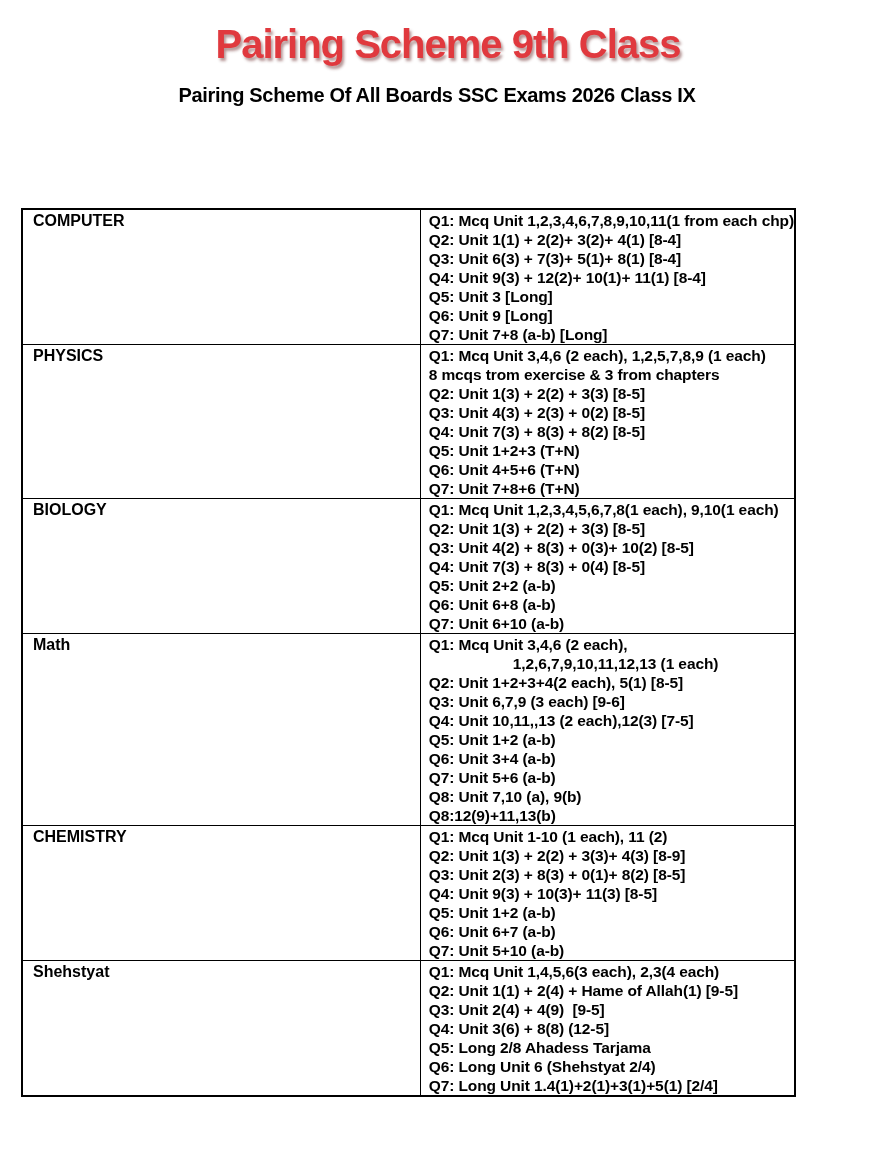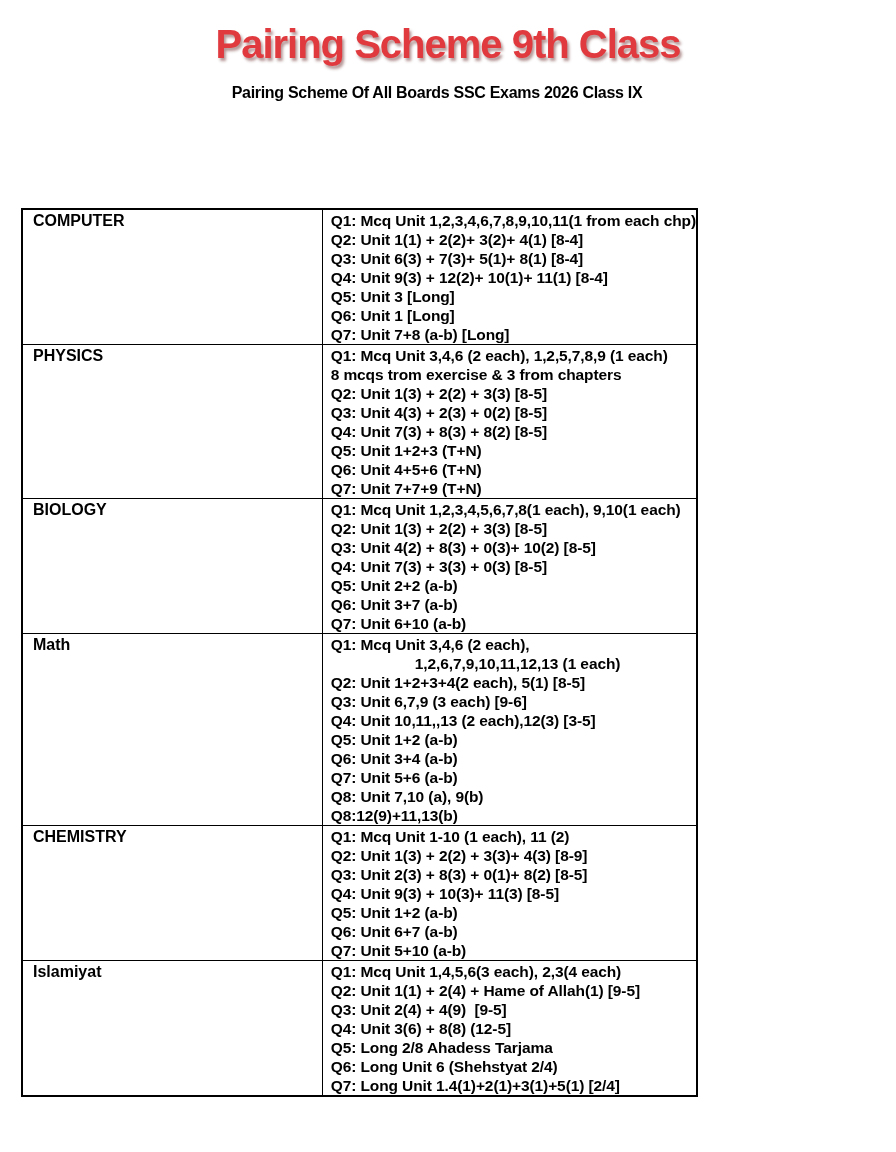--- a/index.html
+++ b/index.html
@@ -5,24 +5,24 @@
   html, body { margin: 0; padding: 0; background: #ffffff; }
   body { width: 896px; height: 1152px; position: relative; overflow: hidden; font-family: "Liberation Sans", sans-serif; color: #000; }
   .title {
     position: absolute; left: 0; top: 22px; width: 896px; text-align: center;
     font-family: "Liberation Sans", sans-serif; font-weight: bold; font-size: 40px;
     color: #e0393e; letter-spacing: -1px;
     text-shadow: 2px 3px 3px rgba(90,20,20,0.45);
   }
   .subtitle {
     position: absolute; left: 0; top: 84px; width: 874px; text-align: center;
-    font-weight: bold; font-size: 16px; color: #000; letter-spacing: -0.3px;
+    font-weight: bold; font-size: 20px; color: #000; letter-spacing: -0.3px;
   }
   table.scheme {
-    position: absolute; left: 21px; top: 208px; width: 677px;
+    position: absolute; left: 21px; top: 208px; width: 775px;
     border-collapse: collapse; border: 2px solid #000;
   }
   table.scheme td { border: 1.5px solid #000; vertical-align: top; padding: 0; }
   td.subject { width: 416px; padding: 2px 0 0 10px !important; font-weight: bold; font-size: 16px; }
   td.lines { padding: 1px 0 0 8px !important; margin-top: 16px; }
   .line { font-weight: bold; font-size: 15.5px; line-height: 19px; white-space: pre; letter-spacing: -0.1px; }
 </style>
 </head>
 <body>
 
@@ -32,78 +32,78 @@
 <table class="scheme">
   <tbody>
     <tr>
       <td class="subject">COMPUTER</td>
       <td class="lines">
         <div class="line">Q1: Mcq Unit 1,2,3,4,6,7,8,9,10,11(1 from each chp)</div>
         <div class="line">Q2: Unit 1(1) + 2(2)+ 3(2)+ 4(1) [8-4]</div>
         <div class="line">Q3: Unit 6(3) + 7(3)+ 5(1)+ 8(1) [8-4]</div>
         <div class="line">Q4: Unit 9(3) + 12(2)+ 10(1)+ 11(1) [8-4]</div>
         <div class="line">Q5: Unit 3 [Long]</div>
-        <div class="line">Q6: Unit 1 [Long]</div>
+        <div class="line">Q6: Unit 9 [Long]</div>
         <div class="line">Q7: Unit 7+8 (a-b) [Long]</div>
       </td>
     </tr>
     <tr>
       <td class="subject">PHYSICS</td>
       <td class="lines">
         <div class="line">Q1: Mcq Unit 3,4,6 (2 each), 1,2,5,7,8,9 (1 each)</div>
         <div class="line">8 mcqs trom exercise &amp; 3 from chapters</div>
         <div class="line">Q2: Unit 1(3) + 2(2) + 3(3) [8-5]</div>
         <div class="line">Q3: Unit 4(3) + 2(3) + 0(2) [8-5]</div>
         <div class="line">Q4: Unit 7(3) + 8(3) + 8(2) [8-5]</div>
         <div class="line">Q5: Unit 1+2+3 (T+N)</div>
         <div class="line">Q6: Unit 4+5+6 (T+N)</div>
-        <div class="line">Q7: Unit 7+7+9 (T+N)</div>
+        <div class="line">Q7: Unit 7+8+6 (T+N)</div>
       </td>
     </tr>
     <tr>
       <td class="subject">BIOLOGY</td>
       <td class="lines">
         <div class="line">Q1: Mcq Unit 1,2,3,4,5,6,7,8(1 each), 9,10(1 each)</div>
         <div class="line">Q2: Unit 1(3) + 2(2) + 3(3) [8-5]</div>
         <div class="line">Q3: Unit 4(2) + 8(3) + 0(3)+ 10(2) [8-5]</div>
-        <div class="line">Q4: Unit 7(3) + 3(3) + 0(3) [8-5]</div>
+        <div class="line">Q4: Unit 7(3) + 8(3) + 0(4) [8-5]</div>
         <div class="line">Q5: Unit 2+2 (a-b)</div>
-        <div class="line">Q6: Unit 3+7 (a-b)</div>
+        <div class="line">Q6: Unit 6+8 (a-b)</div>
         <div class="line">Q7: Unit 6+10 (a-b)</div>
       </td>
     </tr>
     <tr>
       <td class="subject">Math</td>
       <td class="lines">
         <div class="line">Q1: Mcq Unit 3,4,6 (2 each),</div>
         <div class="line">                    1,2,6,7,9,10,11,12,13 (1 each)</div>
         <div class="line">Q2: Unit 1+2+3+4(2 each), 5(1) [8-5]</div>
         <div class="line">Q3: Unit 6,7,9 (3 each) [9-6]</div>
-        <div class="line">Q4: Unit 10,11,,13 (2 each),12(3) [3-5]</div>
+        <div class="line">Q4: Unit 10,11,,13 (2 each),12(3) [7-5]</div>
         <div class="line">Q5: Unit 1+2 (a-b)</div>
         <div class="line">Q6: Unit 3+4 (a-b)</div>
         <div class="line">Q7: Unit 5+6 (a-b)</div>
         <div class="line">Q8: Unit 7,10 (a), 9(b)</div>
         <div class="line">Q8:12(9)+11,13(b)</div>
       </td>
     </tr>
     <tr>
       <td class="subject">CHEMISTRY</td>
       <td class="lines">
         <div class="line">Q1: Mcq Unit 1-10 (1 each), 11 (2)</div>
         <div class="line">Q2: Unit 1(3) + 2(2) + 3(3)+ 4(3) [8-9]</div>
         <div class="line">Q3: Unit 2(3) + 8(3) + 0(1)+ 8(2) [8-5]</div>
         <div class="line">Q4: Unit 9(3) + 10(3)+ 11(3) [8-5]</div>
         <div class="line">Q5: Unit 1+2 (a-b)</div>
         <div class="line">Q6: Unit 6+7 (a-b)</div>
         <div class="line">Q7: Unit 5+10 (a-b)</div>
       </td>
     </tr>
     <tr>
-      <td class="subject">Islamiyat</td>
+      <td class="subject">Shehstyat</td>
       <td class="lines">
         <div class="line">Q1: Mcq Unit 1,4,5,6(3 each), 2,3(4 each)</div>
         <div class="line">Q2: Unit 1(1) + 2(4) + Hame of Allah(1) [9-5]</div>
         <div class="line">Q3: Unit 2(4) + 4(9)  [9-5]</div>
         <div class="line">Q4: Unit 3(6) + 8(8) (12-5]</div>
         <div class="line">Q5: Long 2/8 Ahadess Tarjama</div>
         <div class="line">Q6: Long Unit 6 (Shehstyat 2/4)</div>
         <div class="line">Q7: Long Unit 1.4(1)+2(1)+3(1)+5(1) [2/4]</div>
       </td>
     </tr>

